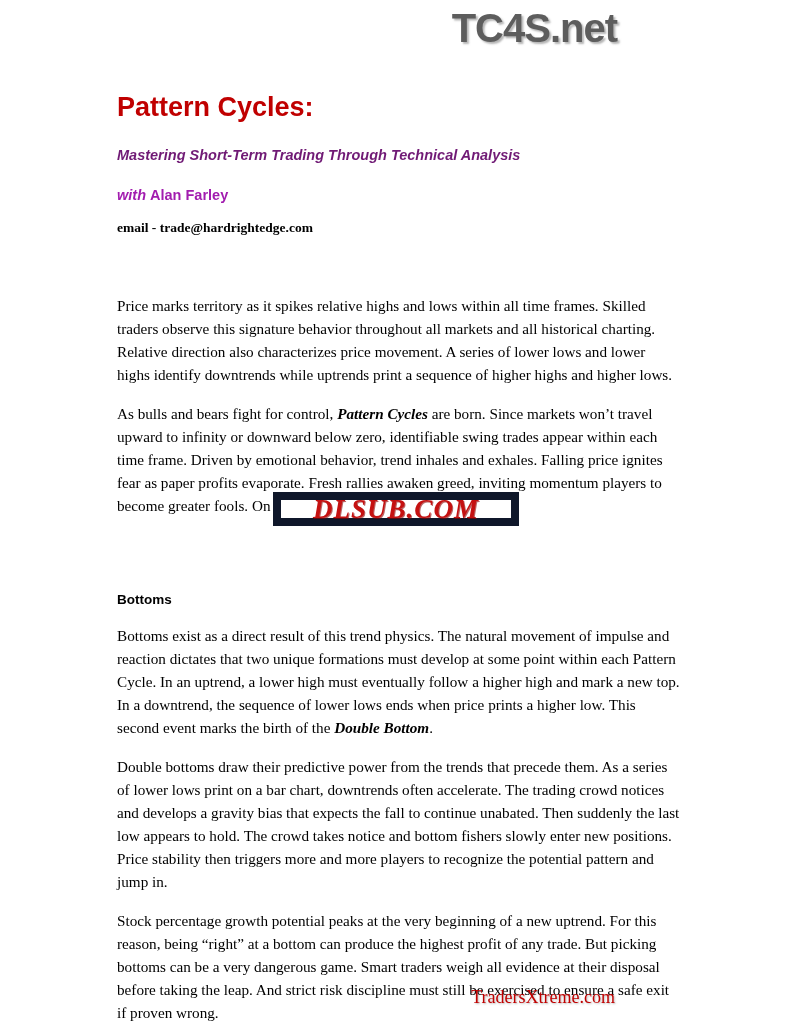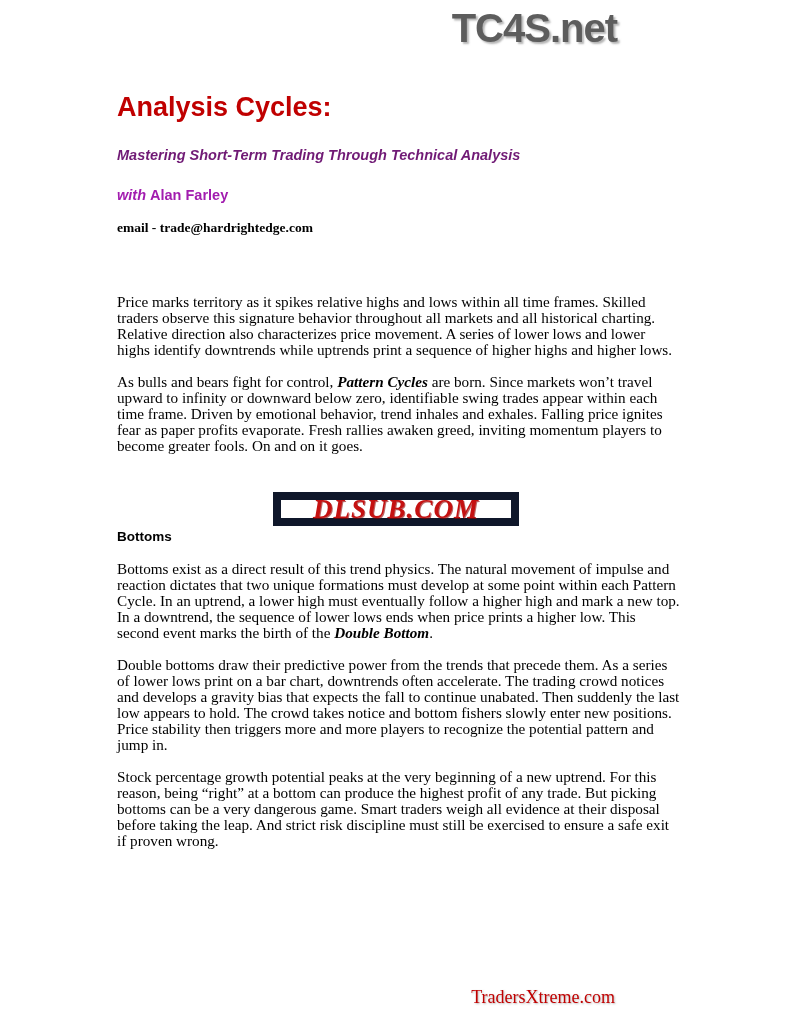--- a/index.html
+++ b/index.html
@@ -87,21 +87,21 @@
   
   .body-area {
     position: absolute;
     left: 117px;
     top: 294px;
     width: 564px;
   }
   .para {
     font-family: "Liberation Serif", serif;
     font-size: 15.2px;
-    line-height: 16px;
+    line-height: 23px;
     color: #000000;
     margin: 0 0 16px 0;
     text-align: left;
   }
   .para b, .para .bolditalic {
     font-weight: bold;
   }
   .bolditalic {
     font-style: italic;
   }
@@ -157,21 +157,21 @@
     white-space: nowrap;
   }
 </style>
 </head>
 <body>
 
 <div class="page">
 
   <div class="site-mark">TC4S.net</div>
 
-  <h1 class="doc-title">Analysis Cycles:</h1>
+  <h1 class="doc-title">Pattern Cycles:</h1>
 
   <div class="doc-subtitle">Mastering Short-Term Trading Through Technical Analysis</div>
 
   <div class="doc-byline">
     <span class="with">with</span>
     <span class="author">Alan Farley</span>
   </div>
 
   <div class="doc-email">email - trade@hardrightedge.com</div>
 

